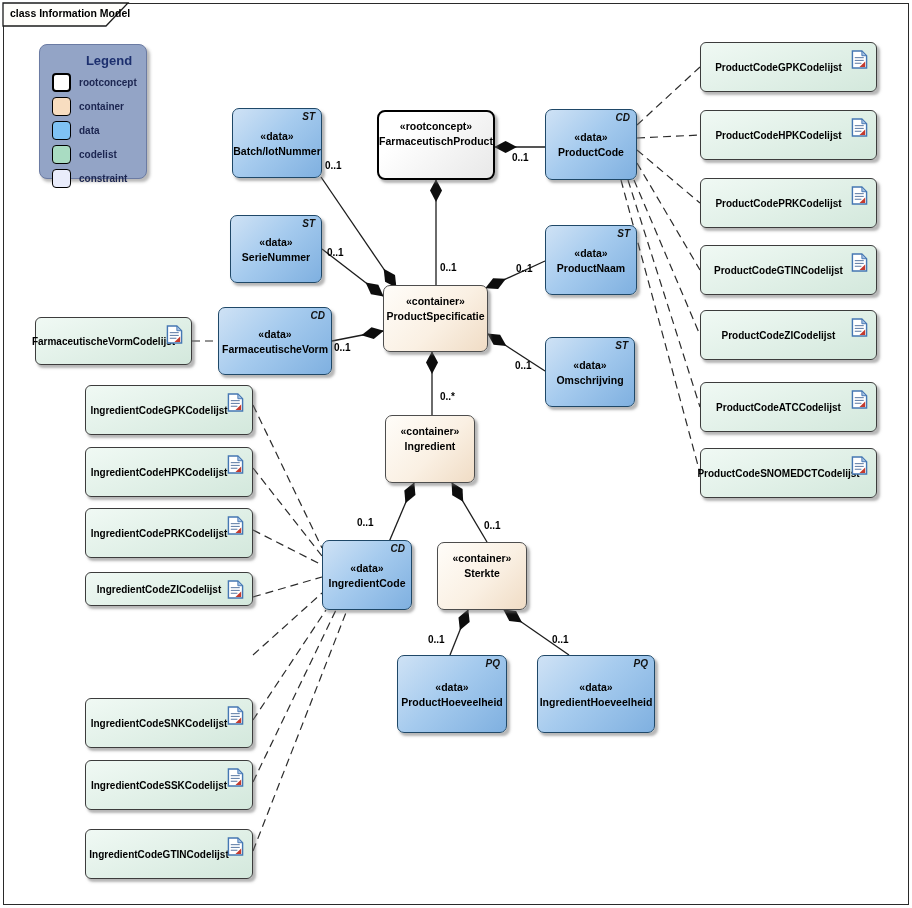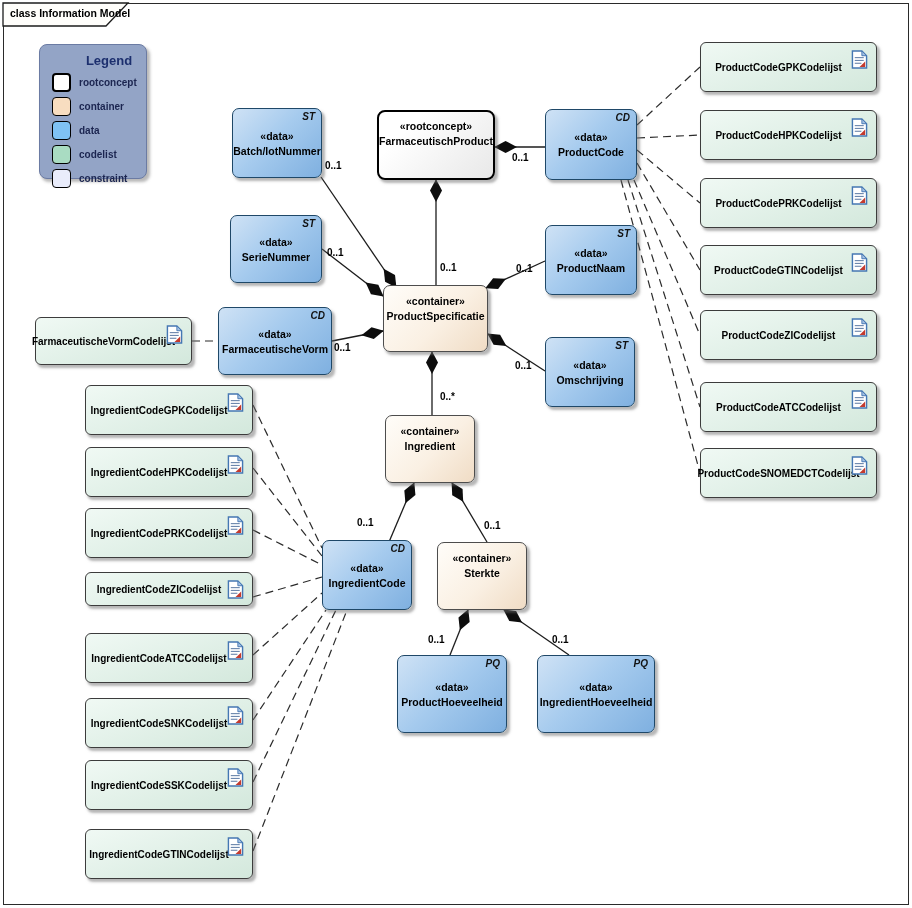--- a/index.html
+++ b/index.html
@@ -252,26 +252,20 @@
     <svg class="doc-icon" viewBox="0 0 18 20">
         <use href="#docicon"></use>
       </svg>
   </div>
   <div class="node codelist-node" style="left:85px;top:572px;width:168px;height:34px">
     <span class="clname">IngredientCodeZICodelijst</span>
     <svg class="doc-icon" viewBox="0 0 18 20">
         <use href="#docicon"></use>
       </svg>
   </div>
-  <div class="node codelist-node" style="left:85px;top:633px;width:168px;height:50px">
-    <span class="clname">IngredientCodeATCCodelijst</span>
-    <svg class="doc-icon" viewBox="0 0 18 20">
-        <use href="#docicon"></use>
-      </svg>
-  </div>
   <div class="node codelist-node" style="left:85px;top:698px;width:168px;height:50px">
     <span class="clname">IngredientCodeSNKCodelijst</span>
     <svg class="doc-icon" viewBox="0 0 18 20">
         <use href="#docicon"></use>
       </svg>
   </div>
   <div class="node codelist-node" style="left:85px;top:760px;width:168px;height:50px">
     <span class="clname">IngredientCodeSSKCodelijst</span>
     <svg class="doc-icon" viewBox="0 0 18 20">
         <use href="#docicon"></use>

